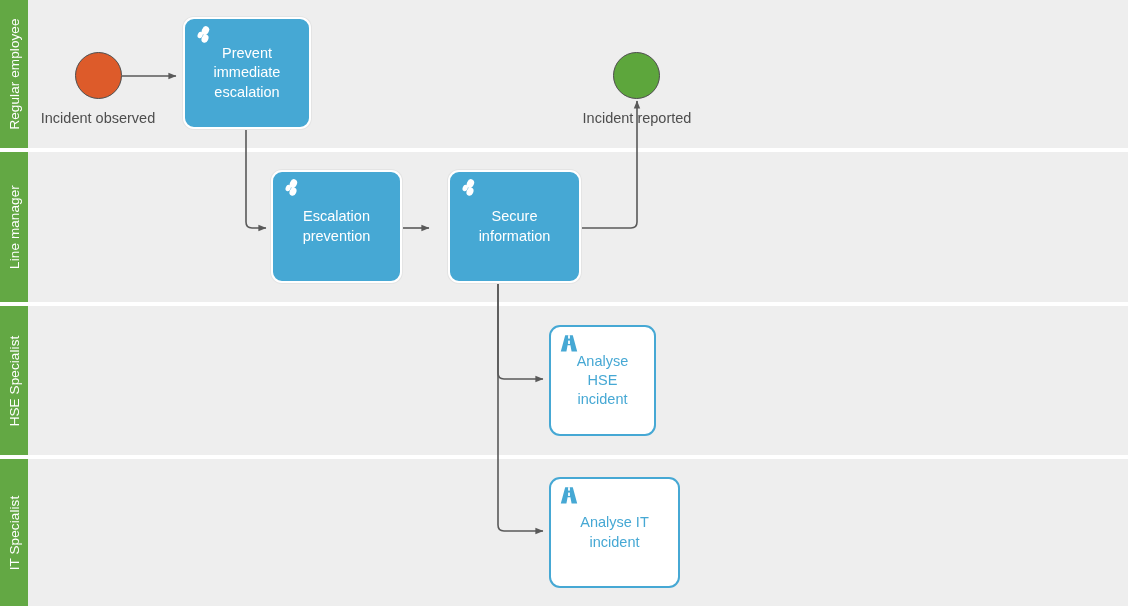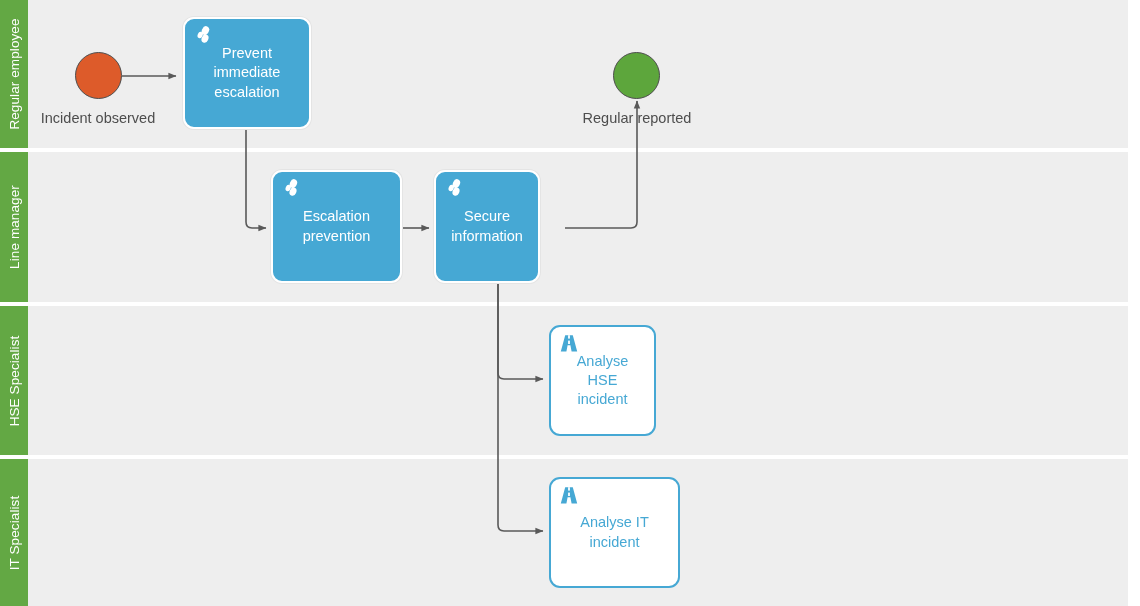--- a/index.html
+++ b/index.html
@@ -221,21 +221,21 @@
 
     <path d="M498,276 L498,373 Q498,379 504,379 L543,379" fill="none" stroke="#595959" stroke-width="1.6" marker-end="url(#arrow)"></path>
 
     <path d="M498,276 L498,525 Q498,531 504,531 L543,531" fill="none" stroke="#595959" stroke-width="1.6" marker-end="url(#arrow)"></path>
   </svg>
 
   <div class="event event-start" style="left:75px; top:52px; width:47px; height:47px;"></div>
   <div class="event-label" style="left:-13px; top:110px; width:222px;">Incident observed</div>
 
   <div class="event event-end" style="left:613px; top:52px; width:47px; height:47px;"></div>
-  <div class="event-label" style="left:526px; top:110px; width:222px;">Regular reported</div>
+  <div class="event-label" style="left:526px; top:110px; width:222px;">Incident reported</div>
 
   <div class="task task-filled" style="left:183px; top:17px; width:128px; height:112px;">
     <span class="task-icon">
       <svg viewBox="0 0 22 22" width="22" height="22">
         <ellipse cx="13.4" cy="5.6" rx="3.5" ry="4.6" transform="rotate(24 13.4 5.6)" fill="#ffffff"></ellipse>
         <ellipse cx="8.2" cy="10.0" rx="2.5" ry="3.3" transform="rotate(24 8.2 10.0)" fill="#ffffff"></ellipse>
         <ellipse cx="13.0" cy="13.6" rx="3.3" ry="4.3" transform="rotate(24 13.0 13.6)" fill="#ffffff"></ellipse>
       </svg>
     </span>
     <span class="task-label">Prevent<br>immediate<br>escalation</span>
@@ -245,21 +245,21 @@
     <span class="task-icon">
       <svg viewBox="0 0 22 22" width="22" height="22">
         <ellipse cx="13.4" cy="5.6" rx="3.5" ry="4.6" transform="rotate(24 13.4 5.6)" fill="#ffffff"></ellipse>
         <ellipse cx="8.2" cy="10.0" rx="2.5" ry="3.3" transform="rotate(24 8.2 10.0)" fill="#ffffff"></ellipse>
         <ellipse cx="13.0" cy="13.6" rx="3.3" ry="4.3" transform="rotate(24 13.0 13.6)" fill="#ffffff"></ellipse>
       </svg>
     </span>
     <span class="task-label">Escalation<br>prevention</span>
   </div>
 
-  <div class="task task-filled" style="left:434px; top:170px; width:106px; height:113px;">
+  <div class="task task-filled" style="left:448px; top:170px; width:133px; height:113px;">
     <span class="task-icon">
       <svg viewBox="0 0 22 22" width="22" height="22">
         <ellipse cx="13.4" cy="5.6" rx="3.5" ry="4.6" transform="rotate(24 13.4 5.6)" fill="#ffffff"></ellipse>
         <ellipse cx="8.2" cy="10.0" rx="2.5" ry="3.3" transform="rotate(24 8.2 10.0)" fill="#ffffff"></ellipse>
         <ellipse cx="13.0" cy="13.6" rx="3.3" ry="4.3" transform="rotate(24 13.0 13.6)" fill="#ffffff"></ellipse>
       </svg>
     </span>
     <span class="task-label">Secure<br>information</span>
   </div>
 

